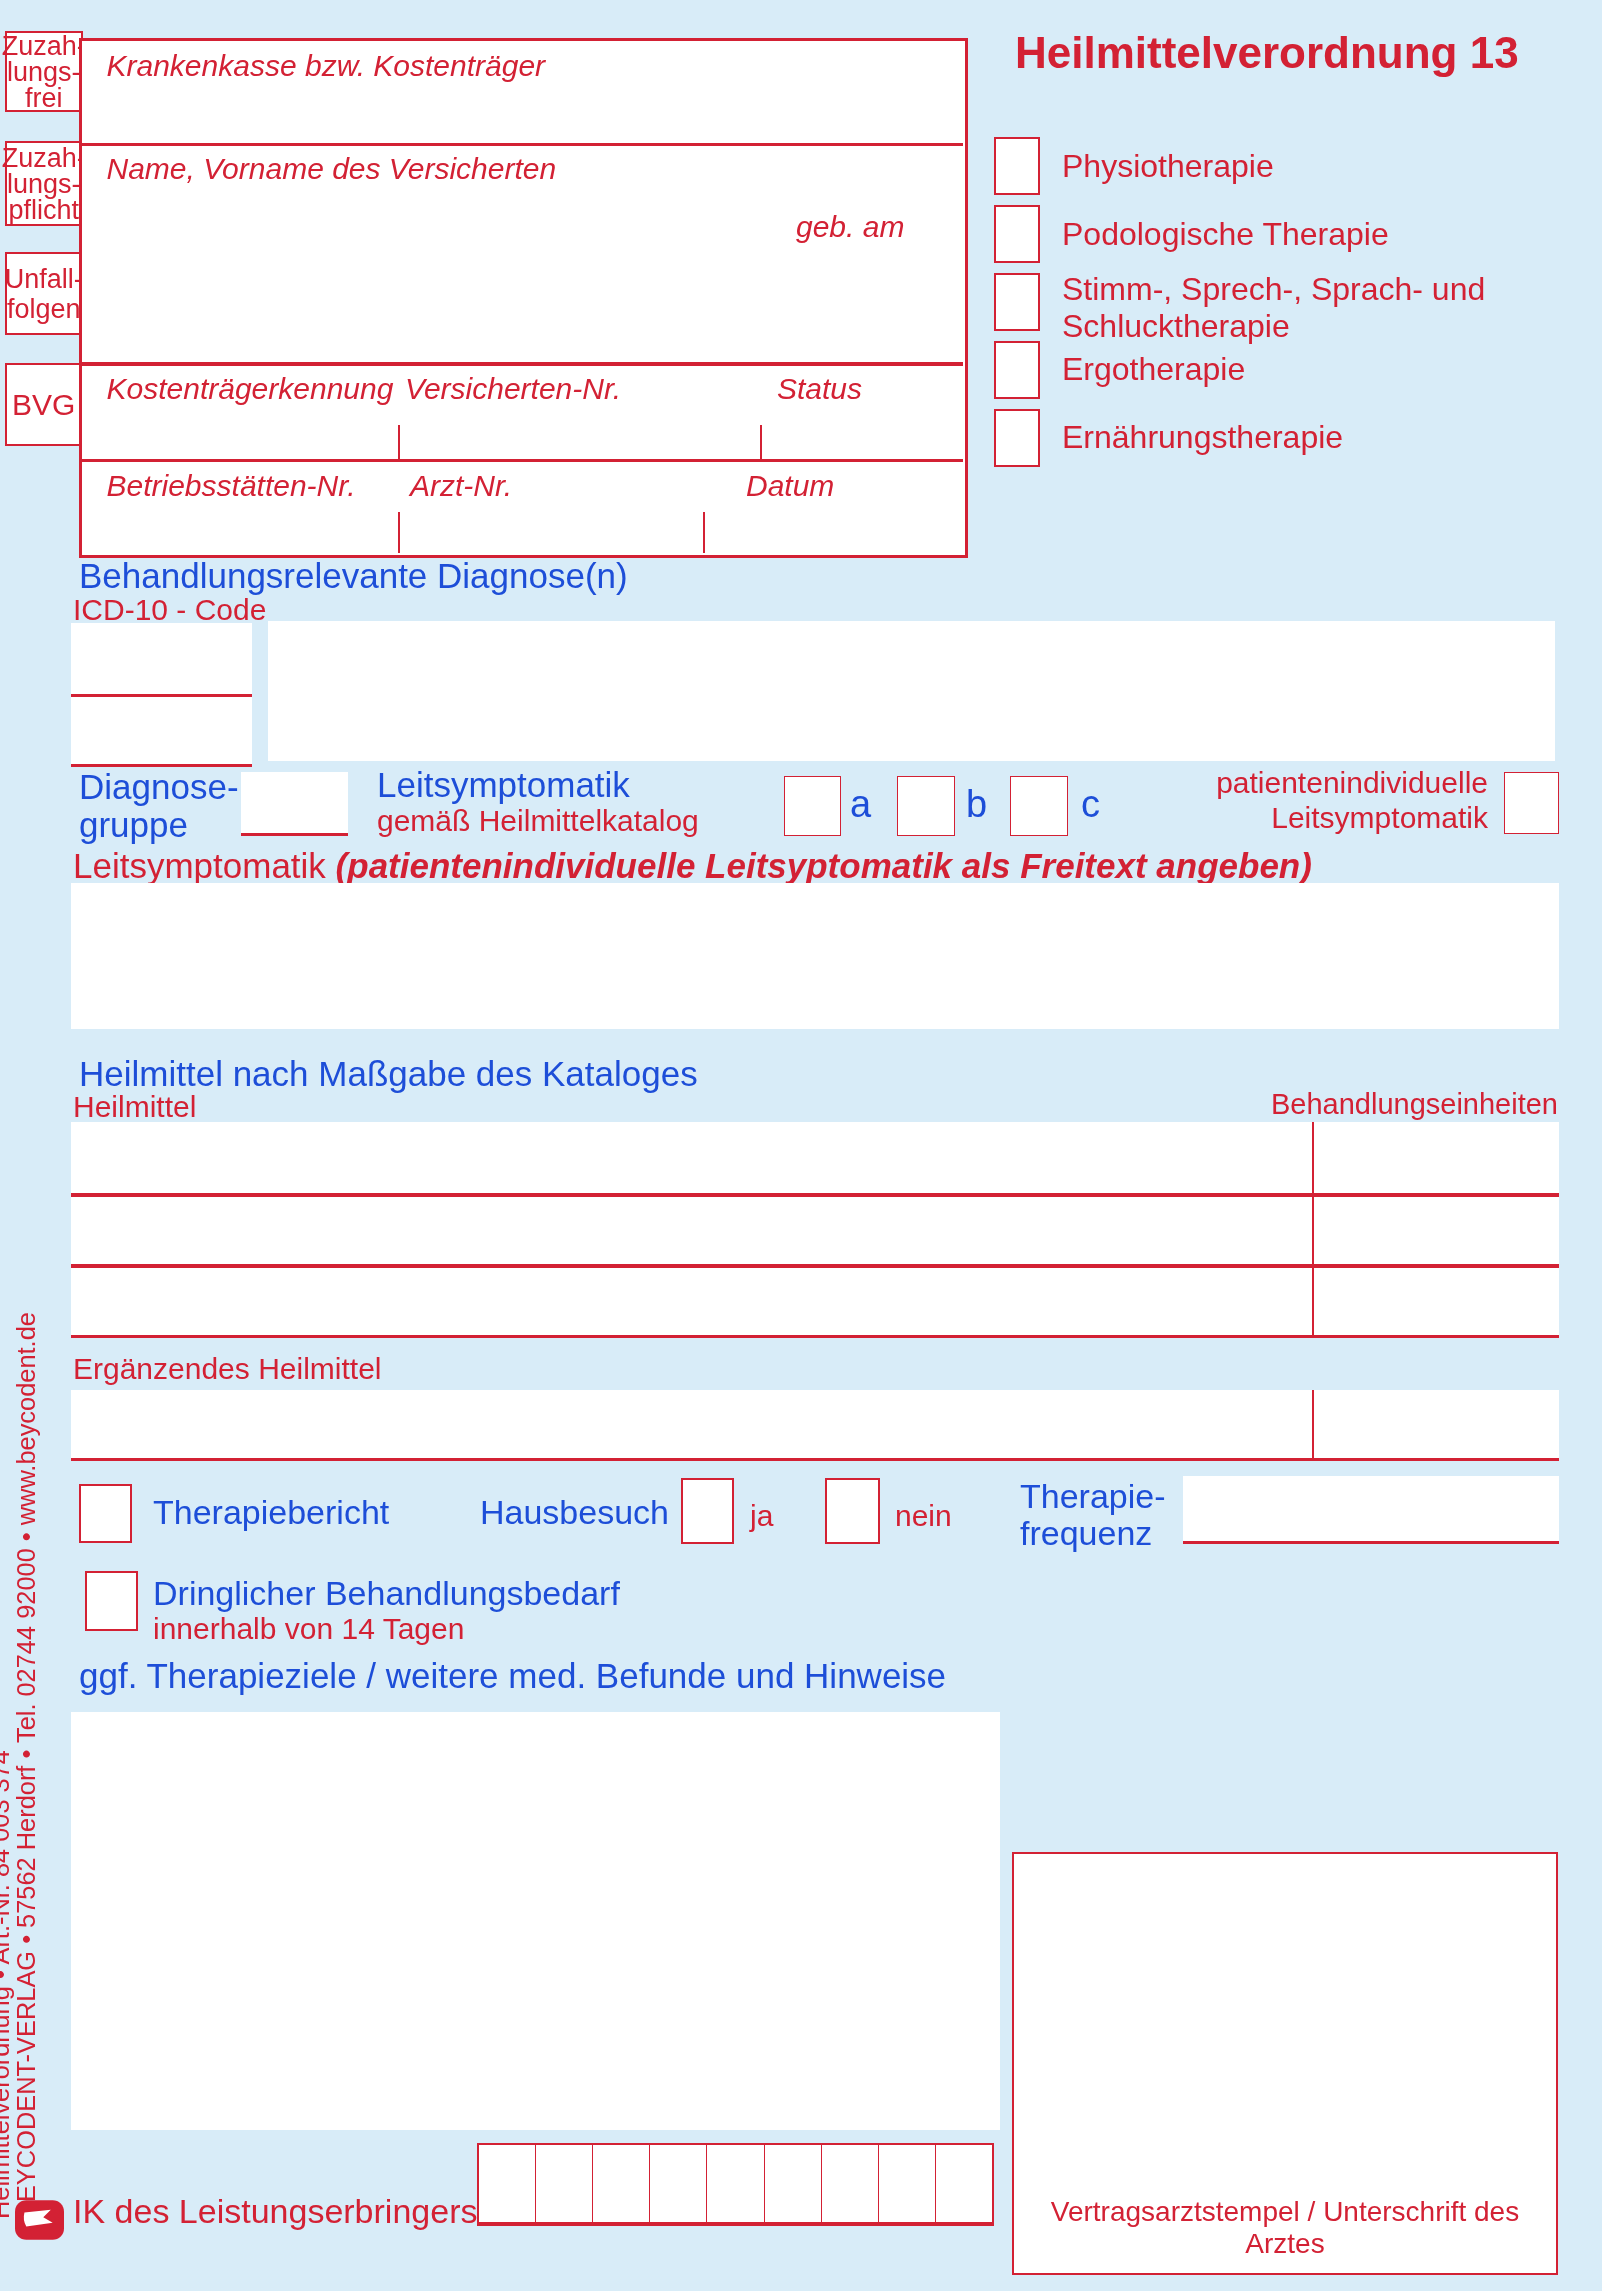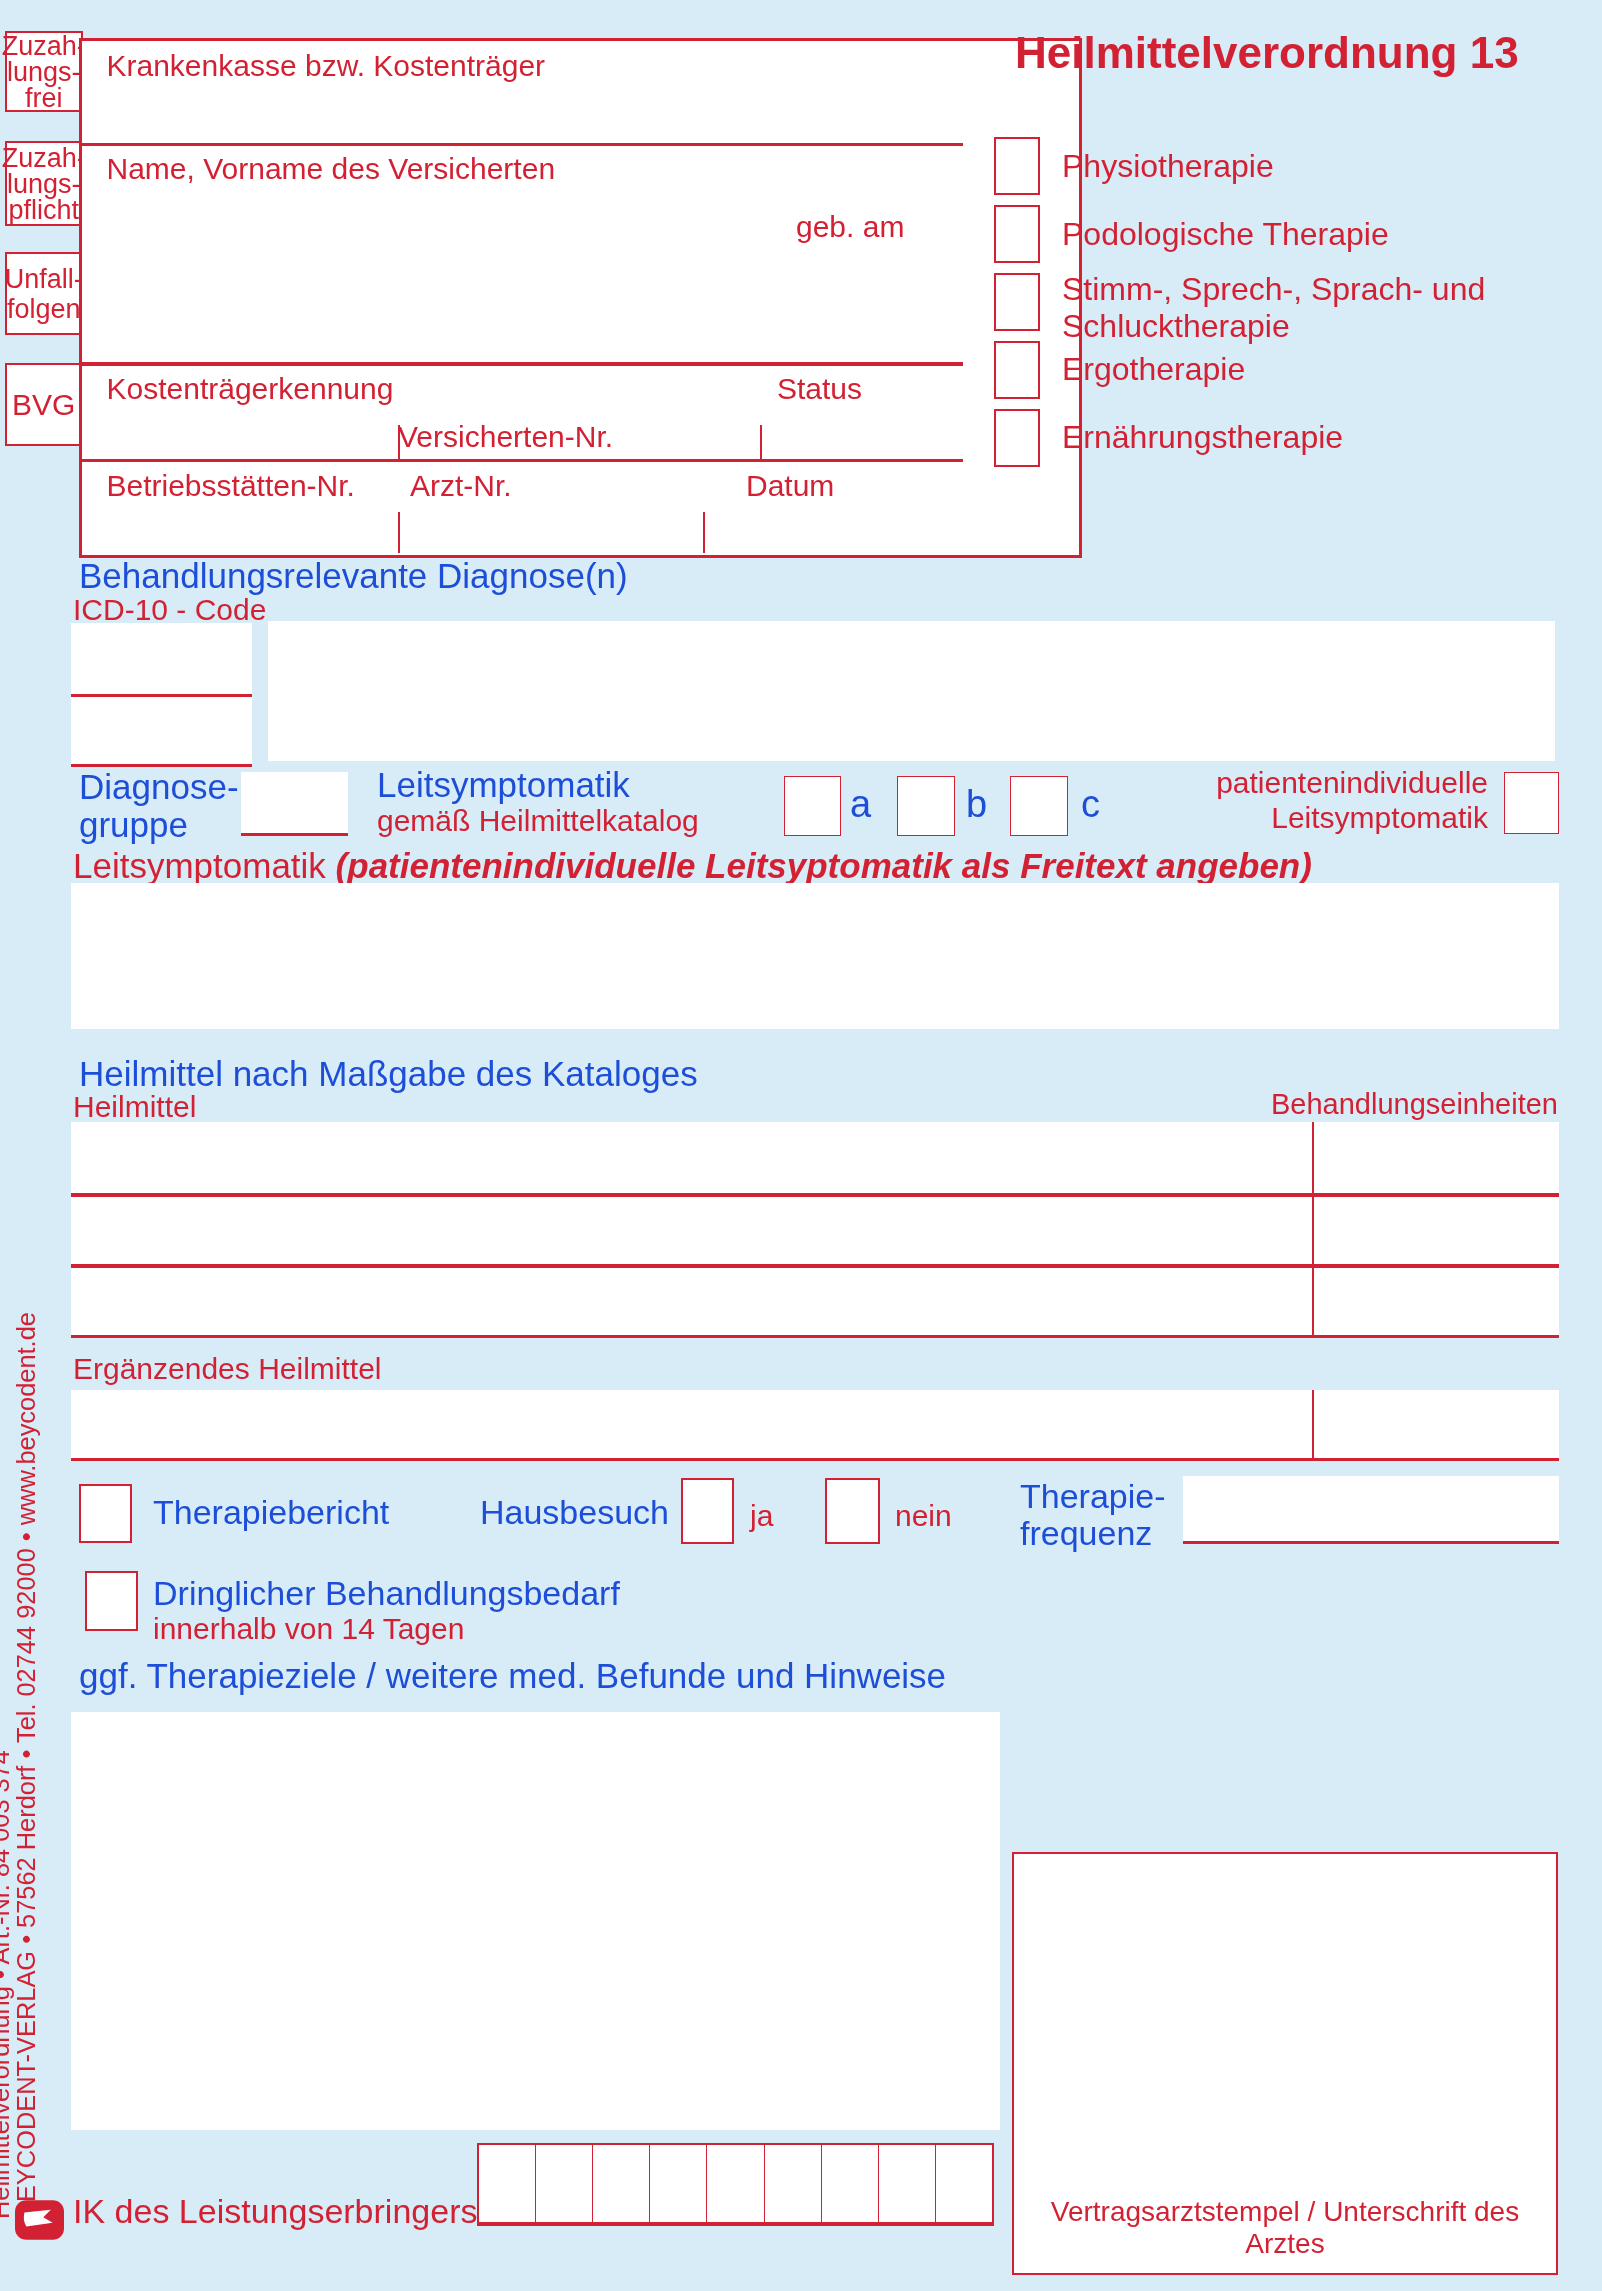--- a/index.html
+++ b/index.html
@@ -49,33 +49,33 @@
 pflicht</span>
   </div>
   <div class="abs whitebox bordered" style="left:4.7px;top:252px;width:74px;height:79px;display:flex;align-items:center;justify-content:center;text-align:center;">
     <span class="lbl" style="font-size:27px;line-height:30px;">Unfall-
 folgen</span>
   </div>
   <div class="abs whitebox bordered" style="left:4.7px;top:363px;width:74px;height:79px;display:flex;align-items:center;justify-content:center;text-align:center;">
     <span class="lbl" style="font-size:30px;">BVG</span>
   </div>
 
-  <div class="abs whitebox" style="left:79px;top:38px;width:1003px;height:520px;border:3.8px solid #d32134;box-sizing:border-box;">
+  <div class="abs whitebox" style="left:79px;top:38px;width:889px;height:520px;border:3.8px solid #d32134;box-sizing:border-box;font-style:italic;">
     <span class="abs lbl" style="left:24.5px;top:7.5px;">Krankenkasse bzw. Kostenträger</span>
     <div class="abs" style="left:24.5px;top:38px;width:829px;height:62px;"></div>
     <div class="abs redline" style="left:0;top:102px;width:881px;height:2.8px;"></div>
 
     <span class="abs lbl" style="left:24.5px;top:111px;">Name, Vorname des Versicherten</span>
     <div class="abs" style="left:24.5px;top:146px;width:659px;height:169px;"></div>
     <span class="abs lbl" style="left:714px;top:169px;">geb. am</span>
     <div class="abs" style="left:714px;top:202px;width:160px;height:56px;"></div>
     <div class="abs redline" style="left:0;top:321px;width:881px;height:3.8px;"></div>
 
     <span class="abs lbl" style="left:24.5px;top:331px;">Kostenträgerkennung</span>
-    <span class="abs lbl" style="left:316px;top:331px;margin-top:48px;">Versicherten-Nr.</span>
+    <span class="abs lbl" style="left:323px;top:331px;">Versicherten-Nr.</span>
     <span class="abs lbl" style="left:695px;top:331px;">Status</span>
     <div class="abs" style="left:24.5px;top:367px;width:282px;height:47px;"></div>
     <div class="abs" style="left:328px;top:367px;width:330px;height:47px;"></div>
     <div class="abs" style="left:695px;top:367px;width:169px;height:47px;"></div>
     <div class="abs redline" style="left:316px;top:384px;width:1.9px;height:34px;"></div>
     <div class="abs redline" style="left:678px;top:384px;width:1.9px;height:34px;"></div>
     <div class="abs redline" style="left:0;top:418px;width:881px;height:2.8px;"></div>
 
     <span class="abs lbl" style="left:24.5px;top:428px;">Betriebsstätten-Nr.</span>
     <span class="abs lbl" style="left:328px;top:428px;">Arzt-Nr.</span>

